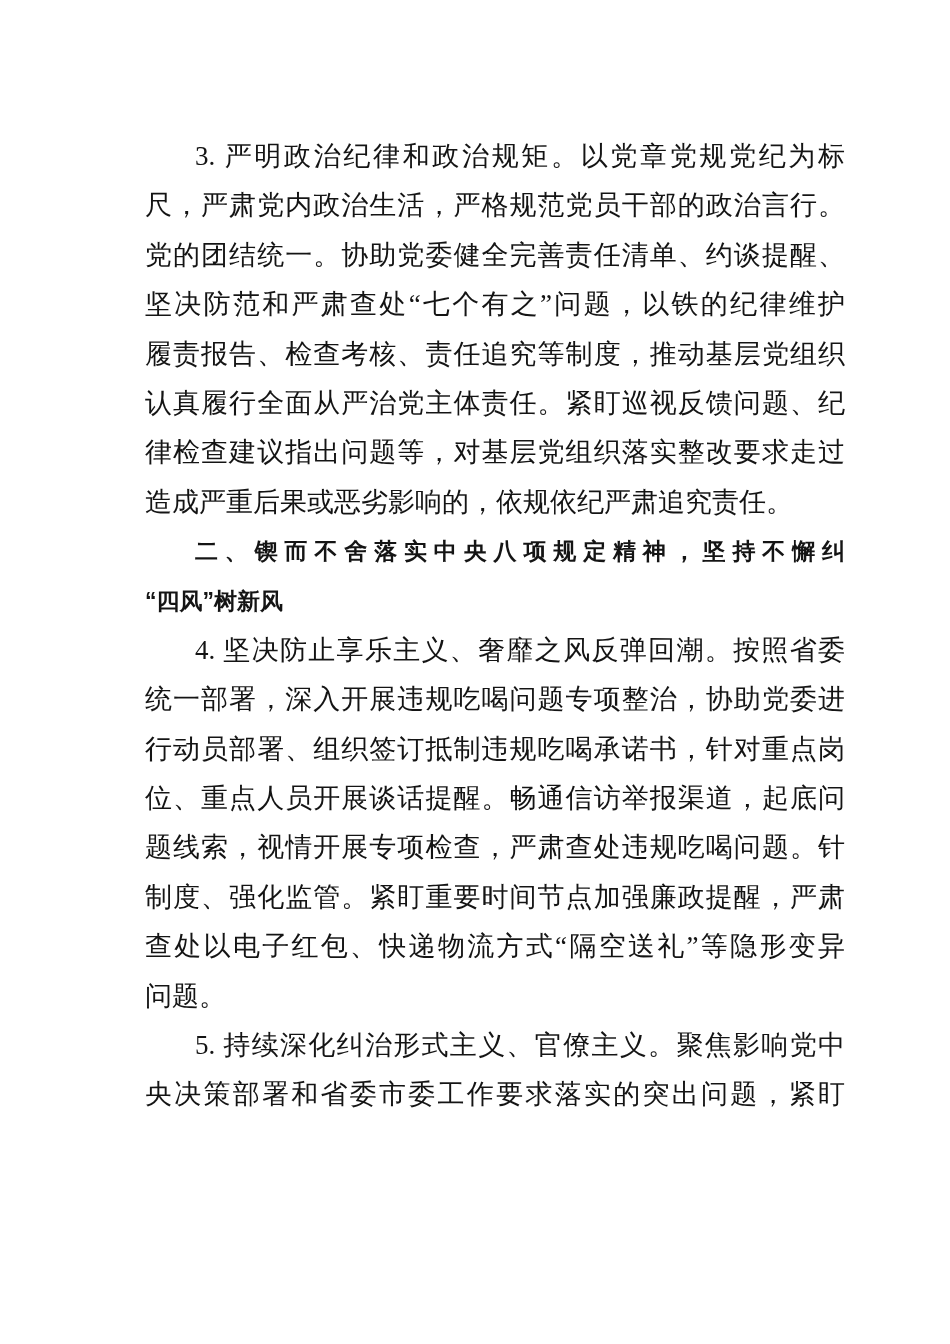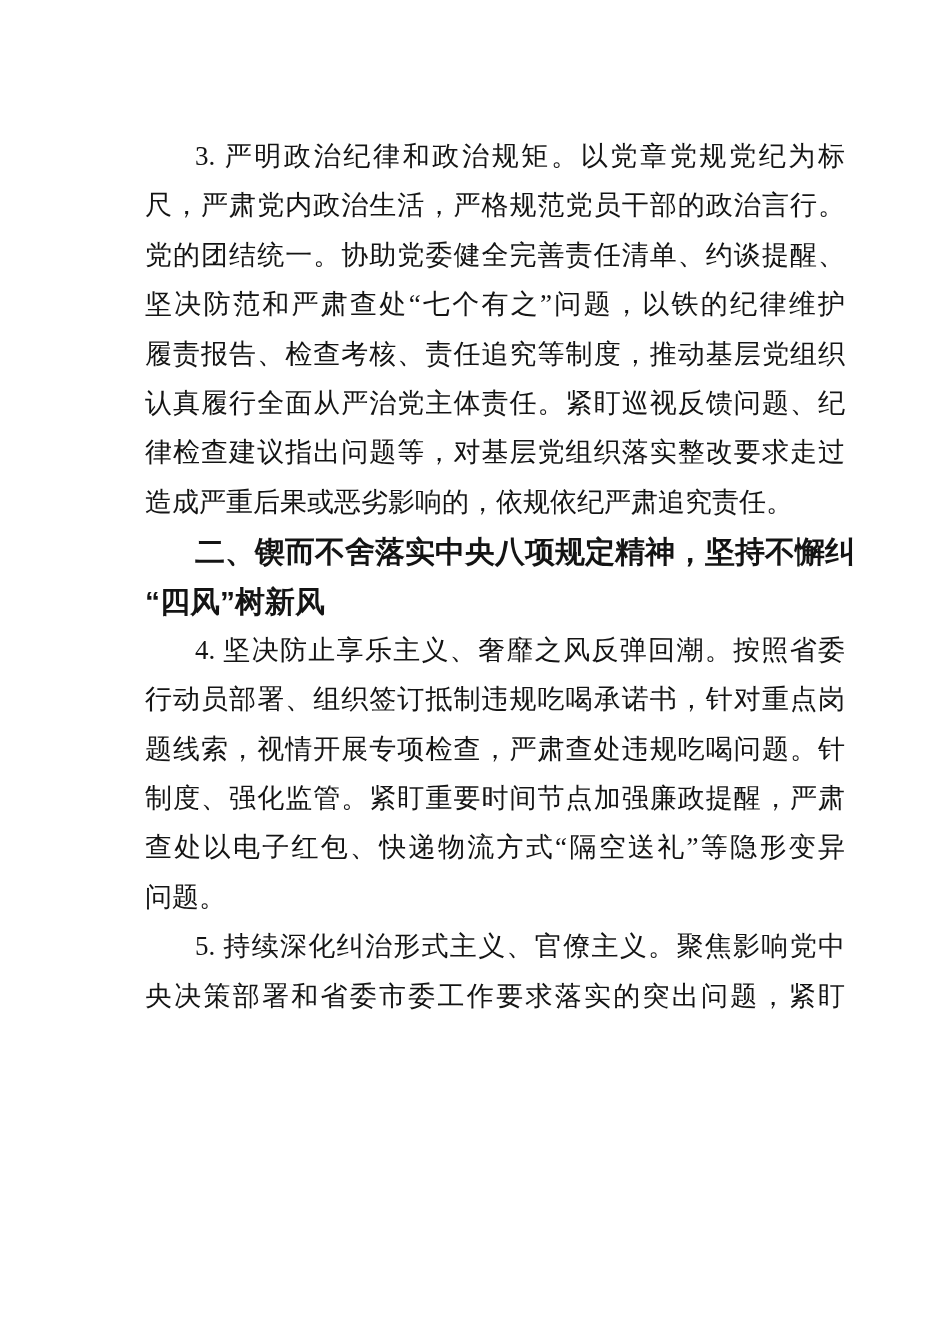--- a/index.html
+++ b/index.html
@@ -32,21 +32,21 @@
     text-justify: inter-character;
     color: #141414;
   }
   .line.body {
     font-family: "Liberation Serif", "DejaVu Serif", serif;
     font-size: 27px;
     font-weight: normal;
   }
   .line.heading {
     font-family: "Liberation Sans", "DejaVu Sans", sans-serif;
-    font-size: 30px;
+    font-size: 23px;
     font-weight: bold;
   }
   .line.indent {
     text-indent: 50px;
   }
   .line.para-end {
     text-align: left;
     text-align-last: left;
   }
 </style>
@@ -59,21 +59,23 @@
       <div class="line body">尺，严肃党内政治生活，严格规范党员干部的政治言行。</div>
       <div class="line body">党的团结统一。协助党委健全完善责任清单、约谈提醒、</div>
       <div class="line body">坚决防范和严肃查处“七个有之”问题，以铁的纪律维护</div>
       <div class="line body">履责报告、检查考核、责任追究等制度，推动基层党组织</div>
       <div class="line body">认真履行全面从严治党主体责任。紧盯巡视反馈问题、纪</div>
       <div class="line body">律检查建议指出问题等，对基层党组织落实整改要求走过</div>
       <div class="line body para-end">造成严重后果或恶劣影响的，依规依纪严肃追究责任。</div>
       <div class="line heading indent">二、锲而不舍落实中央八项规定精神，坚持不懈纠</div>
       <div class="line heading para-end">“四风”树新风</div>
       <div class="line body indent">4. 坚决防止享乐主义、奢靡之风反弹回潮。按照省委</div>
+      <div class="line body">统一部署，深入开展违规吃喝问题专项整治，协助党委进</div>
       <div class="line body">行动员部署、组织签订抵制违规吃喝承诺书，针对重点岗</div>
+      <div class="line body">位、重点人员开展谈话提醒。畅通信访举报渠道，起底问</div>
       <div class="line body">题线索，视情开展专项检查，严肃查处违规吃喝问题。针</div>
       <div class="line body">制度、强化监管。紧盯重要时间节点加强廉政提醒，严肃</div>
       <div class="line body">查处以电子红包、快递物流方式“隔空送礼”等隐形变异</div>
       <div class="line body para-end">问题。</div>
       <div class="line body indent">5. 持续深化纠治形式主义、官僚主义。聚焦影响党中</div>
       <div class="line body">央决策部署和省委市委工作要求落实的突出问题，紧盯</div>
     </div>
 </div>
 
 </body></html>

